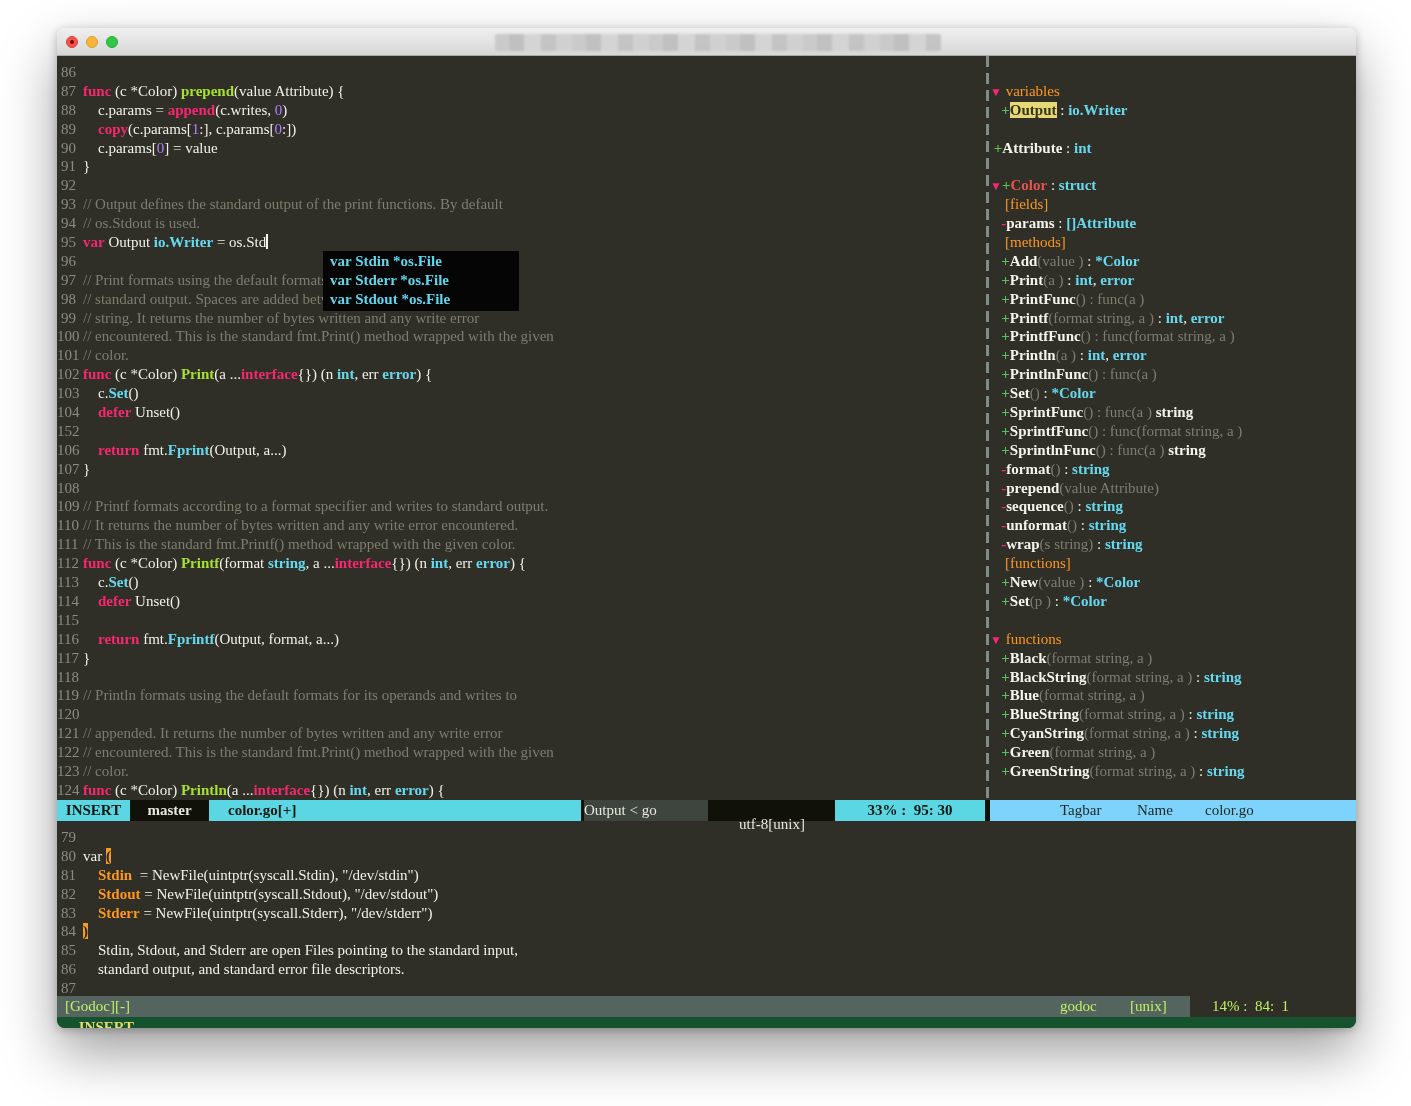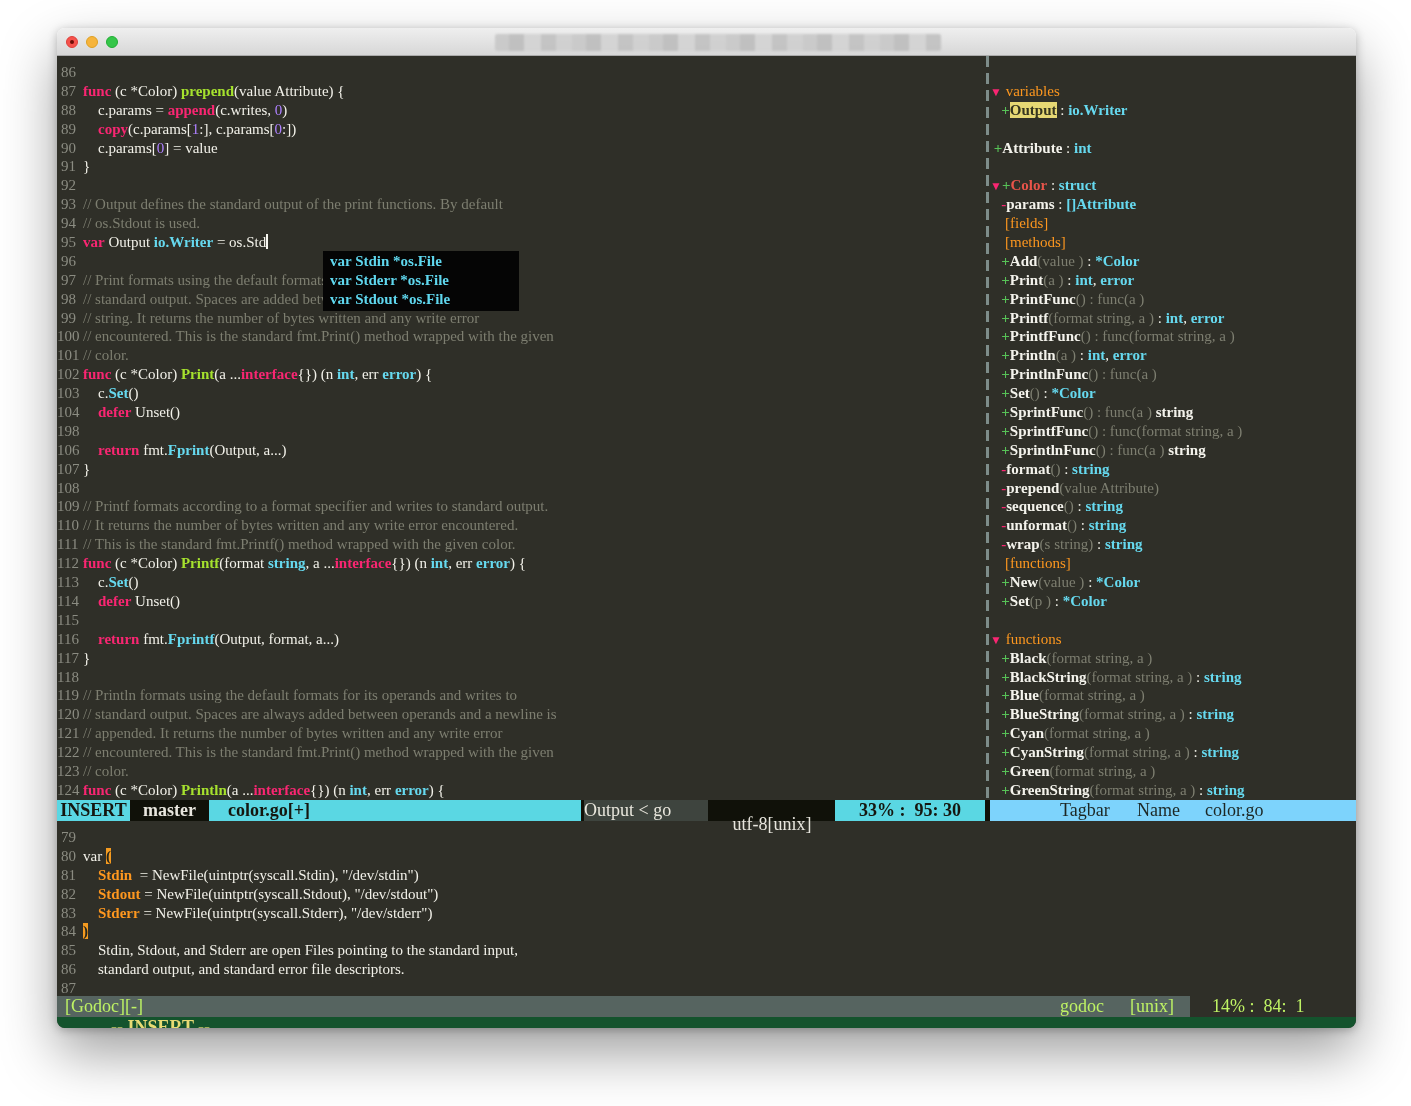--- a/index.html
+++ b/index.html
@@ -58,21 +58,21 @@
 
   
   #popup { position:absolute; left:266px; top:195px; width:196px; background:#050505; padding:1px 0 2px 0; z-index:5; }
   #popup .pitem { height:18.9px; line-height:18.9px; white-space:pre; color:#5fd7ee; font-weight:bold; padding-left:7px; }
 
   
   #vsep { position:absolute; left:929px; top:0; width:3px; height:744px;
           background:repeating-linear-gradient(180deg,#7e8d8a 0 11px,#2f2f28 11px 17px); }
 
   
-  .statusbar { position:absolute; height:21px; line-height:21px; font-size:18px;padding-left:46px; }
+  .statusbar { position:absolute; height:21px; line-height:21px; font-size:15px; }
   #main-sl { left:0; top:744px; width:1299px; background:#101109; }
   .seg { position:absolute; top:0; height:21px; line-height:21px; white-space:pre; }
   .seg-mode { left:0; width:73px; background:#5ad7e3; color:#15160f; font-weight:bold; text-align:center; }
   .seg-branch { left:73px; width:79px; color:#e8e6de; font-weight:bold; text-align:center; }
   .seg-file { left:152px; width:372px; background:#5ad7e3; color:#15160f; font-weight:bold; padding-left:19px; }
   .seg-word { left:527px; width:124px; background:#3e443e; color:#e9e7dd; text-align:left; }
   .seg-enc { left:655px; width:120px; color:#e8e6de; text-align:center;margin-top:14px; }
   .seg-pos { left:778px; width:150px; background:#5ad7e3; color:#15160f; font-weight:bold; text-align:center; }
   .seg-tagbar-sl { left:933px; width:366px; background:#7dd3fc; color:#1d2724; }
   .seg-tagbar-sl span { position:absolute; top:0; }
@@ -114,36 +114,36 @@
           <div class="row"><span class="ln">95</span><span class="codetext"><span class="kw">var</span><span class="pl"> Output </span><span class="ty">io.Writer</span><span class="pl"> = os.Std</span><span class="caret"></span></span></div>
           <div class="row"><span class="ln">96</span><span class="codetext"></span></div>
           <div class="row"><span class="ln">97</span><span class="codetext"><span class="cm">// Print formats using the default formats for its operands and writes to</span></span></div>
           <div class="row"><span class="ln">98</span><span class="codetext"><span class="cm">// standard output. Spaces are added between operands when neither is a</span></span></div>
           <div class="row"><span class="ln">99</span><span class="codetext"><span class="cm">// string. It returns the number of bytes written and any write error</span></span></div>
           <div class="row"><span class="ln">100</span><span class="codetext"><span class="cm">// encountered. This is the standard fmt.Print() method wrapped with the given</span></span></div>
           <div class="row"><span class="ln">101</span><span class="codetext"><span class="cm">// color.</span></span></div>
           <div class="row"><span class="ln">102</span><span class="codetext"><span class="kw">func</span><span class="pl"> (c *Color) </span><span class="fn">Print</span><span class="pl">(a ...</span><span class="kw">interface</span><span class="pl">{}) (n </span><span class="ty">int</span><span class="pl">, err </span><span class="ty">error</span><span class="pl">) {</span></span></div>
           <div class="row"><span class="ln">103</span><span class="codetext"><span class="pl">    c.</span><span class="ty">Set</span><span class="pl">()</span></span></div>
           <div class="row"><span class="ln">104</span><span class="codetext"><span class="pl">    </span><span class="kw">defer</span><span class="pl"> Unset()</span></span></div>
-          <div class="row"><span class="ln">198</span><span class="codetext"></span></div>
+          <div class="row"><span class="ln">152</span><span class="codetext"></span></div>
           <div class="row"><span class="ln">106</span><span class="codetext"><span class="pl">    </span><span class="kw">return</span><span class="pl"> fmt.</span><span class="ty">Fprint</span><span class="pl">(Output, a...)</span></span></div>
           <div class="row"><span class="ln">107</span><span class="codetext"><span class="pl">}</span></span></div>
           <div class="row"><span class="ln">108</span><span class="codetext"></span></div>
           <div class="row"><span class="ln">109</span><span class="codetext"><span class="cm">// Printf formats according to a format specifier and writes to standard output.</span></span></div>
           <div class="row"><span class="ln">110</span><span class="codetext"><span class="cm">// It returns the number of bytes written and any write error encountered.</span></span></div>
           <div class="row"><span class="ln">111</span><span class="codetext"><span class="cm">// This is the standard fmt.Printf() method wrapped with the given color.</span></span></div>
           <div class="row"><span class="ln">112</span><span class="codetext"><span class="kw">func</span><span class="pl"> (c *Color) </span><span class="fn">Printf</span><span class="pl">(format </span><span class="ty">string</span><span class="pl">, a ...</span><span class="kw">interface</span><span class="pl">{}) (n </span><span class="ty">int</span><span class="pl">, err </span><span class="ty">error</span><span class="pl">) {</span></span></div>
           <div class="row"><span class="ln">113</span><span class="codetext"><span class="pl">    c.</span><span class="ty">Set</span><span class="pl">()</span></span></div>
           <div class="row"><span class="ln">114</span><span class="codetext"><span class="pl">    </span><span class="kw">defer</span><span class="pl"> Unset()</span></span></div>
           <div class="row"><span class="ln">115</span><span class="codetext"></span></div>
           <div class="row"><span class="ln">116</span><span class="codetext"><span class="pl">    </span><span class="kw">return</span><span class="pl"> fmt.</span><span class="ty">Fprintf</span><span class="pl">(Output, format, a...)</span></span></div>
           <div class="row"><span class="ln">117</span><span class="codetext"><span class="pl">}</span></span></div>
           <div class="row"><span class="ln">118</span><span class="codetext"></span></div>
           <div class="row"><span class="ln">119</span><span class="codetext"><span class="cm">// Println formats using the default formats for its operands and writes to</span></span></div>
-          <div class="row"><span class="ln">120</span><span class="codetext"><span class="cm">// standard output. Spaces are always added between operands and a newline is</span></span></div>
+          <div class="row"><span class="ln">120</span></div>
           <div class="row"><span class="ln">121</span><span class="codetext"><span class="cm">// appended. It returns the number of bytes written and any write error</span></span></div>
           <div class="row"><span class="ln">122</span><span class="codetext"><span class="cm">// encountered. This is the standard fmt.Print() method wrapped with the given</span></span></div>
           <div class="row"><span class="ln">123</span><span class="codetext"><span class="cm">// color.</span></span></div>
           <div class="row"><span class="ln">124</span><span class="codetext"><span class="kw">func</span><span class="pl"> (c *Color) </span><span class="fn">Println</span><span class="pl">(a ...</span><span class="kw">interface</span><span class="pl">{}) (n </span><span class="ty">int</span><span class="pl">, err </span><span class="ty">error</span><span class="pl">) {</span></span></div>
         </div>
 
       <div id="popup">
           <div class="pitem">var Stdin *os.File</div>
           <div class="pitem">var Stderr *os.File</div>
           <div class="pitem">var Stdout *os.File</div>
@@ -152,22 +152,22 @@
       <div id="vsep"></div>
 
       <div id="tagbar-pane" class="pane">
           <div class="row"><span class="codetext"></span></div>
           <div class="row"><span class="codetext"><span class="tri">▼</span><span class="sec"> variables</span></span></div>
           <div class="row"><span class="codetext"><span class="pl">   </span><span class="plus">+</span><span class="hlY">Output</span><span class="pl"> : </span><span class="ty">io.Writer</span></span></div>
           <div class="row"><span class="codetext"></span></div>
           <div class="row"><span class="codetext"><span class="pl"> </span><span class="plus">+</span><span class="name">Attribute</span><span class="pl"> : </span><span class="ty">int</span></span></div>
           <div class="row"><span class="codetext"></span></div>
           <div class="row"><span class="codetext"><span class="tri">▼</span><span class="plus">+</span><span class="red">Color</span><span class="pl"> : </span><span class="ty">struct</span></span></div>
+          <div class="row"><span class="codetext"><span class="sec">    [fields]</span></span></div>
           <div class="row"><span class="codetext"><span class="pl">   </span><span class="minus">-</span><span class="name">params</span><span class="pl"> : </span><span class="ty">[]Attribute</span></span></div>
-          <div class="row"><span class="codetext"><span class="sec">    [fields]</span></span></div>
           <div class="row"><span class="codetext"><span class="sec">    [methods]</span></span></div>
           <div class="row"><span class="codetext"><span class="pl">   </span><span class="plus">+</span><span class="name">Add</span><span class="sig">(value )</span><span class="pl"> : </span><span class="ty">*Color</span></span></div>
           <div class="row"><span class="codetext"><span class="pl">   </span><span class="plus">+</span><span class="name">Print</span><span class="sig">(a )</span><span class="pl"> : </span><span class="ty">int</span><span class="pl">, </span><span class="ty">error</span></span></div>
           <div class="row"><span class="codetext"><span class="pl">   </span><span class="plus">+</span><span class="name">PrintFunc</span><span class="sig">() : func(a )</span></span></div>
           <div class="row"><span class="codetext"><span class="pl">   </span><span class="plus">+</span><span class="name">Printf</span><span class="sig">(format string, a )</span><span class="pl"> : </span><span class="ty">int</span><span class="pl">, </span><span class="ty">error</span></span></div>
           <div class="row"><span class="codetext"><span class="pl">   </span><span class="plus">+</span><span class="name">PrintfFunc</span><span class="sig">() : func(format string, a )</span></span></div>
           <div class="row"><span class="codetext"><span class="pl">   </span><span class="plus">+</span><span class="name">Println</span><span class="sig">(a )</span><span class="pl"> : </span><span class="ty">int</span><span class="pl">, </span><span class="ty">error</span></span></div>
           <div class="row"><span class="codetext"><span class="pl">   </span><span class="plus">+</span><span class="name">PrintlnFunc</span><span class="sig">() : func(a )</span></span></div>
           <div class="row"><span class="codetext"><span class="pl">   </span><span class="plus">+</span><span class="name">Set</span><span class="sig">()</span><span class="pl"> : </span><span class="ty">*Color</span></span></div>
           <div class="row"><span class="codetext"><span class="pl">   </span><span class="plus">+</span><span class="name">SprintFunc</span><span class="sig">() : func(a ) </span><span class="wb">string</span></span></div>
@@ -180,21 +180,20 @@
           <div class="row"><span class="codetext"><span class="pl">   </span><span class="minus">-</span><span class="name">wrap</span><span class="sig">(s string)</span><span class="pl"> : </span><span class="ty">string</span></span></div>
           <div class="row"><span class="codetext"><span class="sec">    [functions]</span></span></div>
           <div class="row"><span class="codetext"><span class="pl">   </span><span class="plus">+</span><span class="name">New</span><span class="sig">(value )</span><span class="pl"> : </span><span class="ty">*Color</span></span></div>
           <div class="row"><span class="codetext"><span class="pl">   </span><span class="plus">+</span><span class="name">Set</span><span class="sig">(p )</span><span class="pl"> : </span><span class="ty">*Color</span></span></div>
           <div class="row"><span class="codetext"></span></div>
           <div class="row"><span class="codetext"><span class="tri">▼</span><span class="sec"> functions</span></span></div>
           <div class="row"><span class="codetext"><span class="pl">   </span><span class="plus">+</span><span class="name">Black</span><span class="sig">(format string, a )</span></span></div>
           <div class="row"><span class="codetext"><span class="pl">   </span><span class="plus">+</span><span class="name">BlackString</span><span class="sig">(format string, a )</span><span class="pl"> : </span><span class="ty">string</span></span></div>
           <div class="row"><span class="codetext"><span class="pl">   </span><span class="plus">+</span><span class="name">Blue</span><span class="sig">(format string, a )</span></span></div>
           <div class="row"><span class="codetext"><span class="pl">   </span><span class="plus">+</span><span class="name">BlueString</span><span class="sig">(format string, a )</span><span class="pl"> : </span><span class="ty">string</span></span></div>
-          <div class="row"><span class="codetext"><span class="pl">   </span><span class="plus">+</span><span class="name">Cyan</span><span class="sig">(format string, a )</span></span></div>
           <div class="row"><span class="codetext"><span class="pl">   </span><span class="plus">+</span><span class="name">CyanString</span><span class="sig">(format string, a )</span><span class="pl"> : </span><span class="ty">string</span></span></div>
           <div class="row"><span class="codetext"><span class="pl">   </span><span class="plus">+</span><span class="name">Green</span><span class="sig">(format string, a )</span></span></div>
           <div class="row"><span class="codetext"><span class="pl">   </span><span class="plus">+</span><span class="name">GreenString</span><span class="sig">(format string, a )</span><span class="pl"> : </span><span class="ty">string</span></span></div>
         </div>
 
       <div id="main-sl" class="statusbar">
         <span class="seg seg-mode">INSERT</span>
         <span class="seg seg-branch">master</span>
         <span class="seg seg-file">color.go[+]</span>
         <span class="seg seg-word">Output &lt; go</span>

